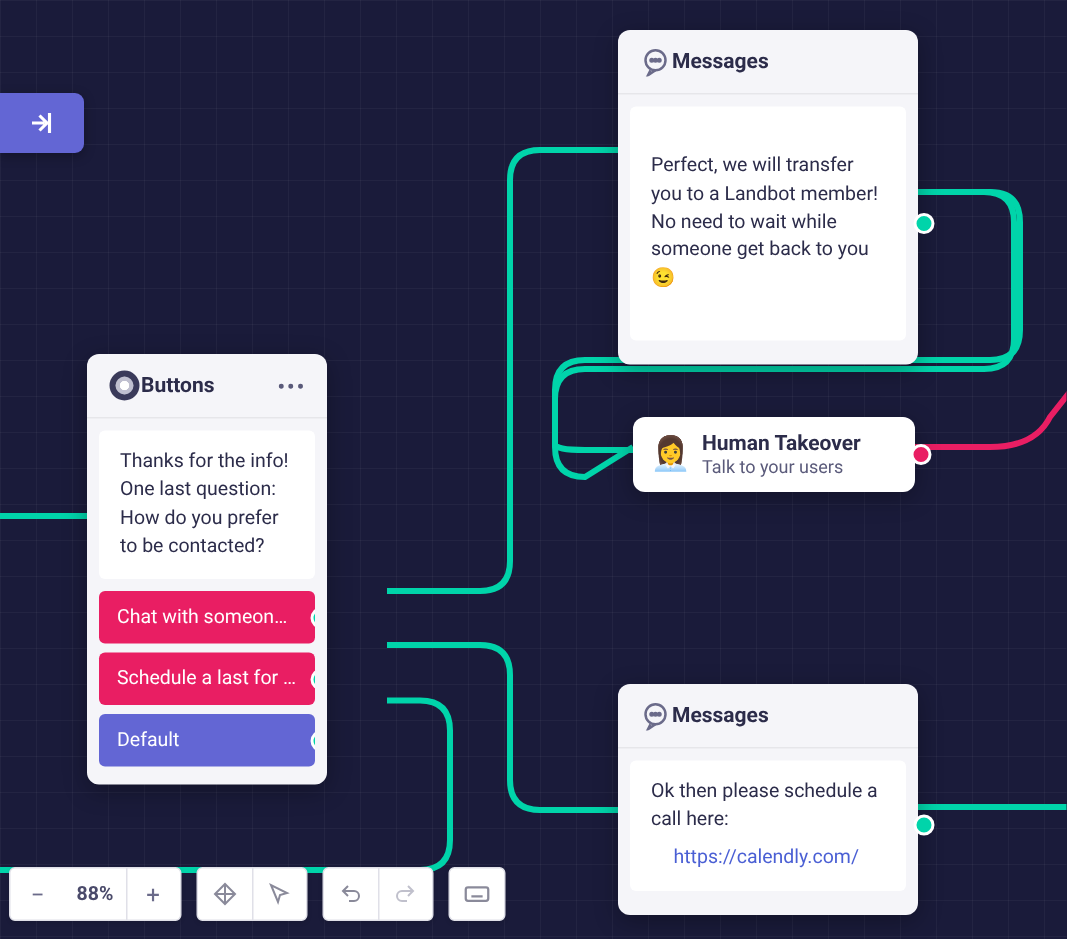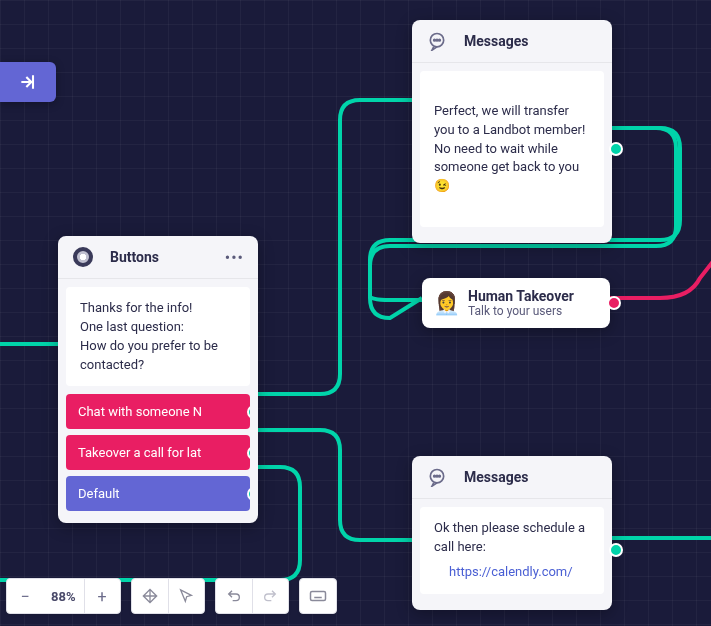--- a/index.html
+++ b/index.html
@@ -40,21 +40,21 @@
   .node {
     position: absolute;
     background: var(--card-bg);
     border-radius: 8px;
     box-shadow: 0 4px 16px rgba(0,0,0,0.3);
     overflow: visible;
   }
   .node-header {
     display: flex;
     align-items: center;
-    gap: 16px;
+    gap: 0;
     padding: 10px 14px;
     border-bottom: 1px solid rgba(0,0,0,0.06);
   }
   .node-icon {
     width: 22px; height: 22px;
     display: flex; align-items: center; justify-content: center;
     font-size: 18px;
   }
   .node-title {
     font-weight: 700;
@@ -199,37 +199,37 @@
 
   <path d="M 608 538 L 660 538 Q 700 538 730 538" stroke="#00d4aa" stroke-width="4" fill="none"></path>
 </svg>
 
 <div class="collapse-btn">
   <svg width="20" height="20" viewBox="0 0 24 24" fill="none" stroke-width="2.5">
     <path d="M4 12 L14 12 M10 6 L16 12 L10 18 M18 4 V20"></path>
   </svg>
 </div>
 
-<div class="node buttons-node-pad" style="left:58px; top:236px; width:200px;">
+<div class="node buttons-node-pad" style="left:58px; top:236px; width:160px;">
   <div class="node-header">
     <span class="node-icon">
         <span class="icon-circle"></span>
       </span>
     <span class="node-title">Buttons</span>
     <span class="node-menu">•••</span>
   </div>
   <div class="node-body" style="white-space:pre-line;">Thanks for the info!
 One last question:
 How do you prefer to be contacted?</div>
   <div class="option-row option-pink">
     <span>Chat with someone N</span>
     <span class="port green" style="top:50%;"></span>
   </div>
   <div class="option-row option-pink">
-    <span>Takeover a call for lat</span>
+    <span>Schedule a last for lat</span>
     <span class="port green" style="top:50%;"></span>
   </div>
   <div class="option-row option-purple">
     <span>Default</span>
     <span class="port green" style="top:50%;"></span>
   </div>
 </div>
 
 <div class="node" style="left:412px; top:20px; width:200px; padding-bottom:8px;">
   <div class="node-header">

